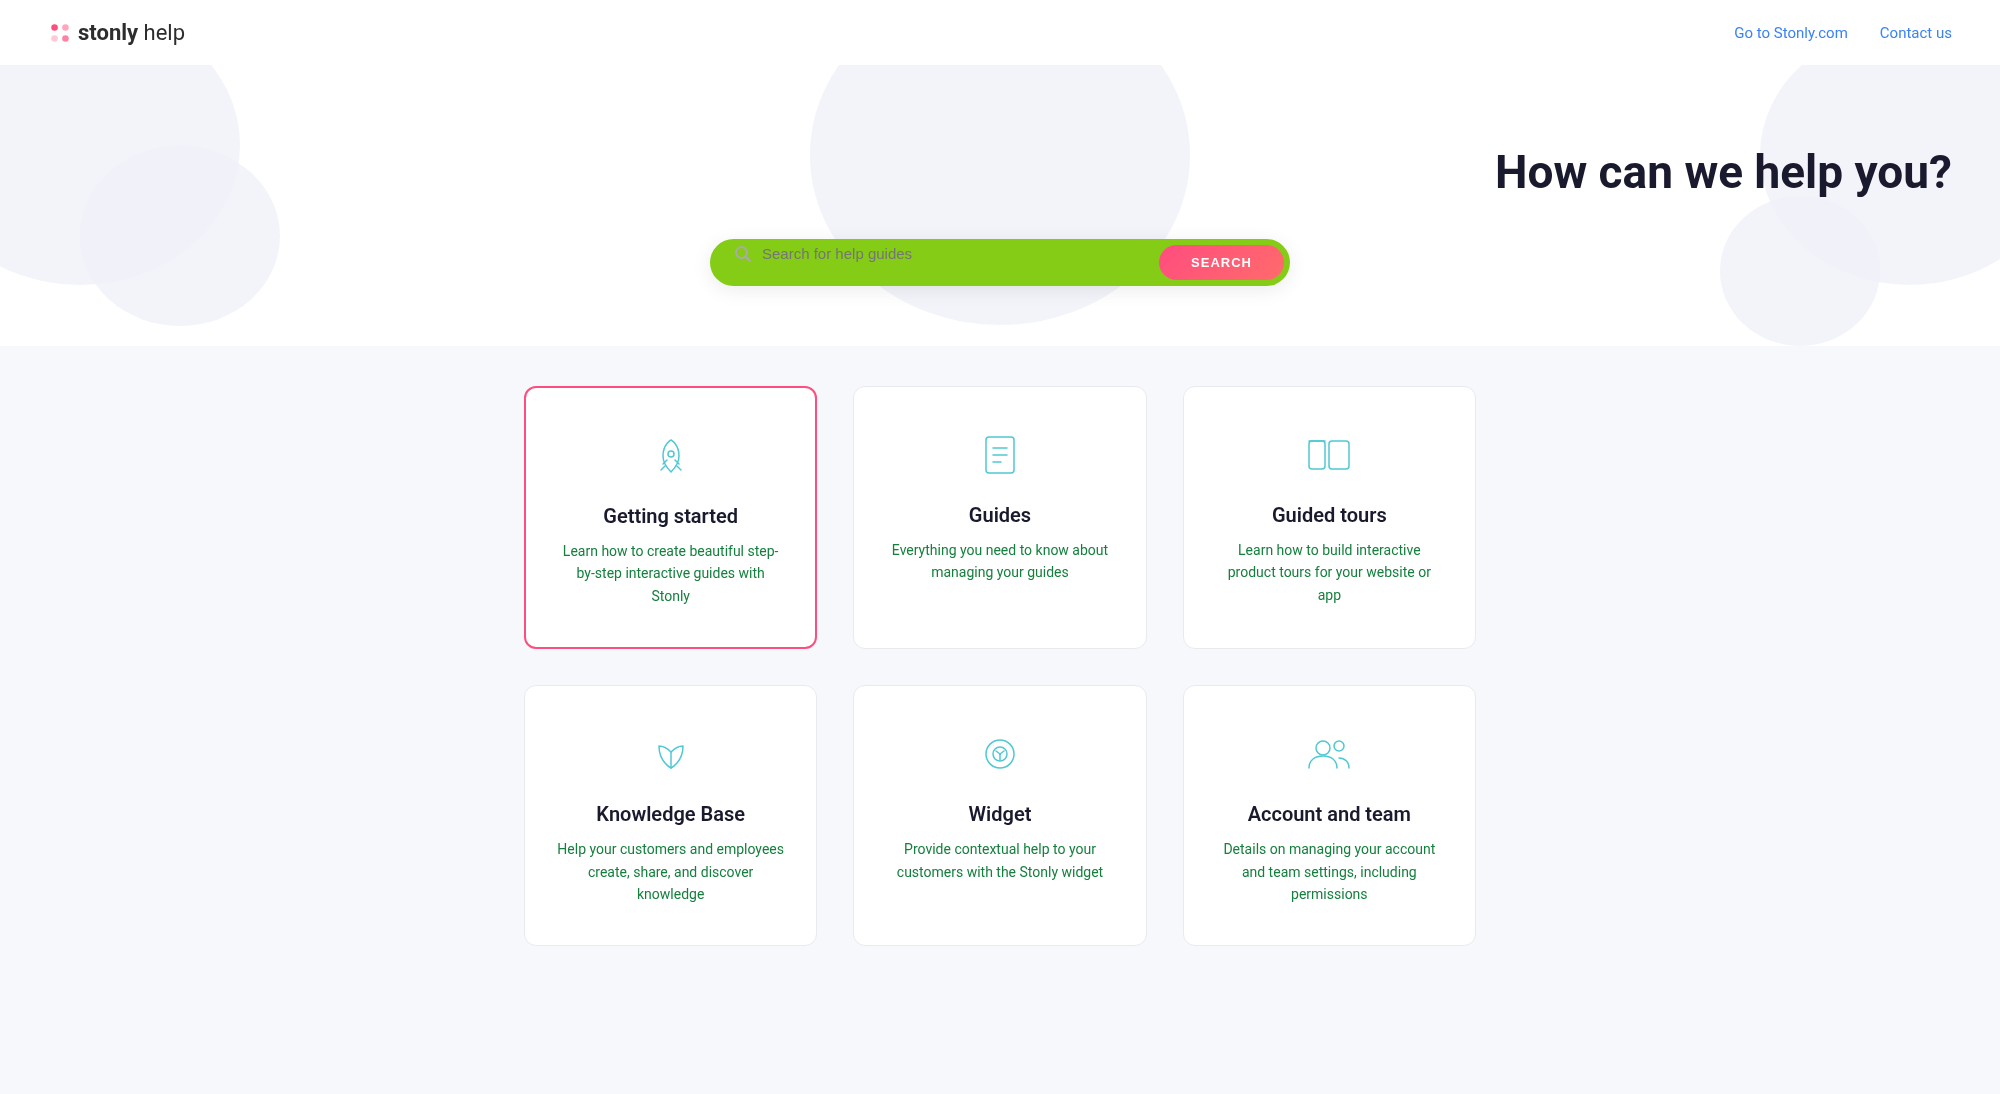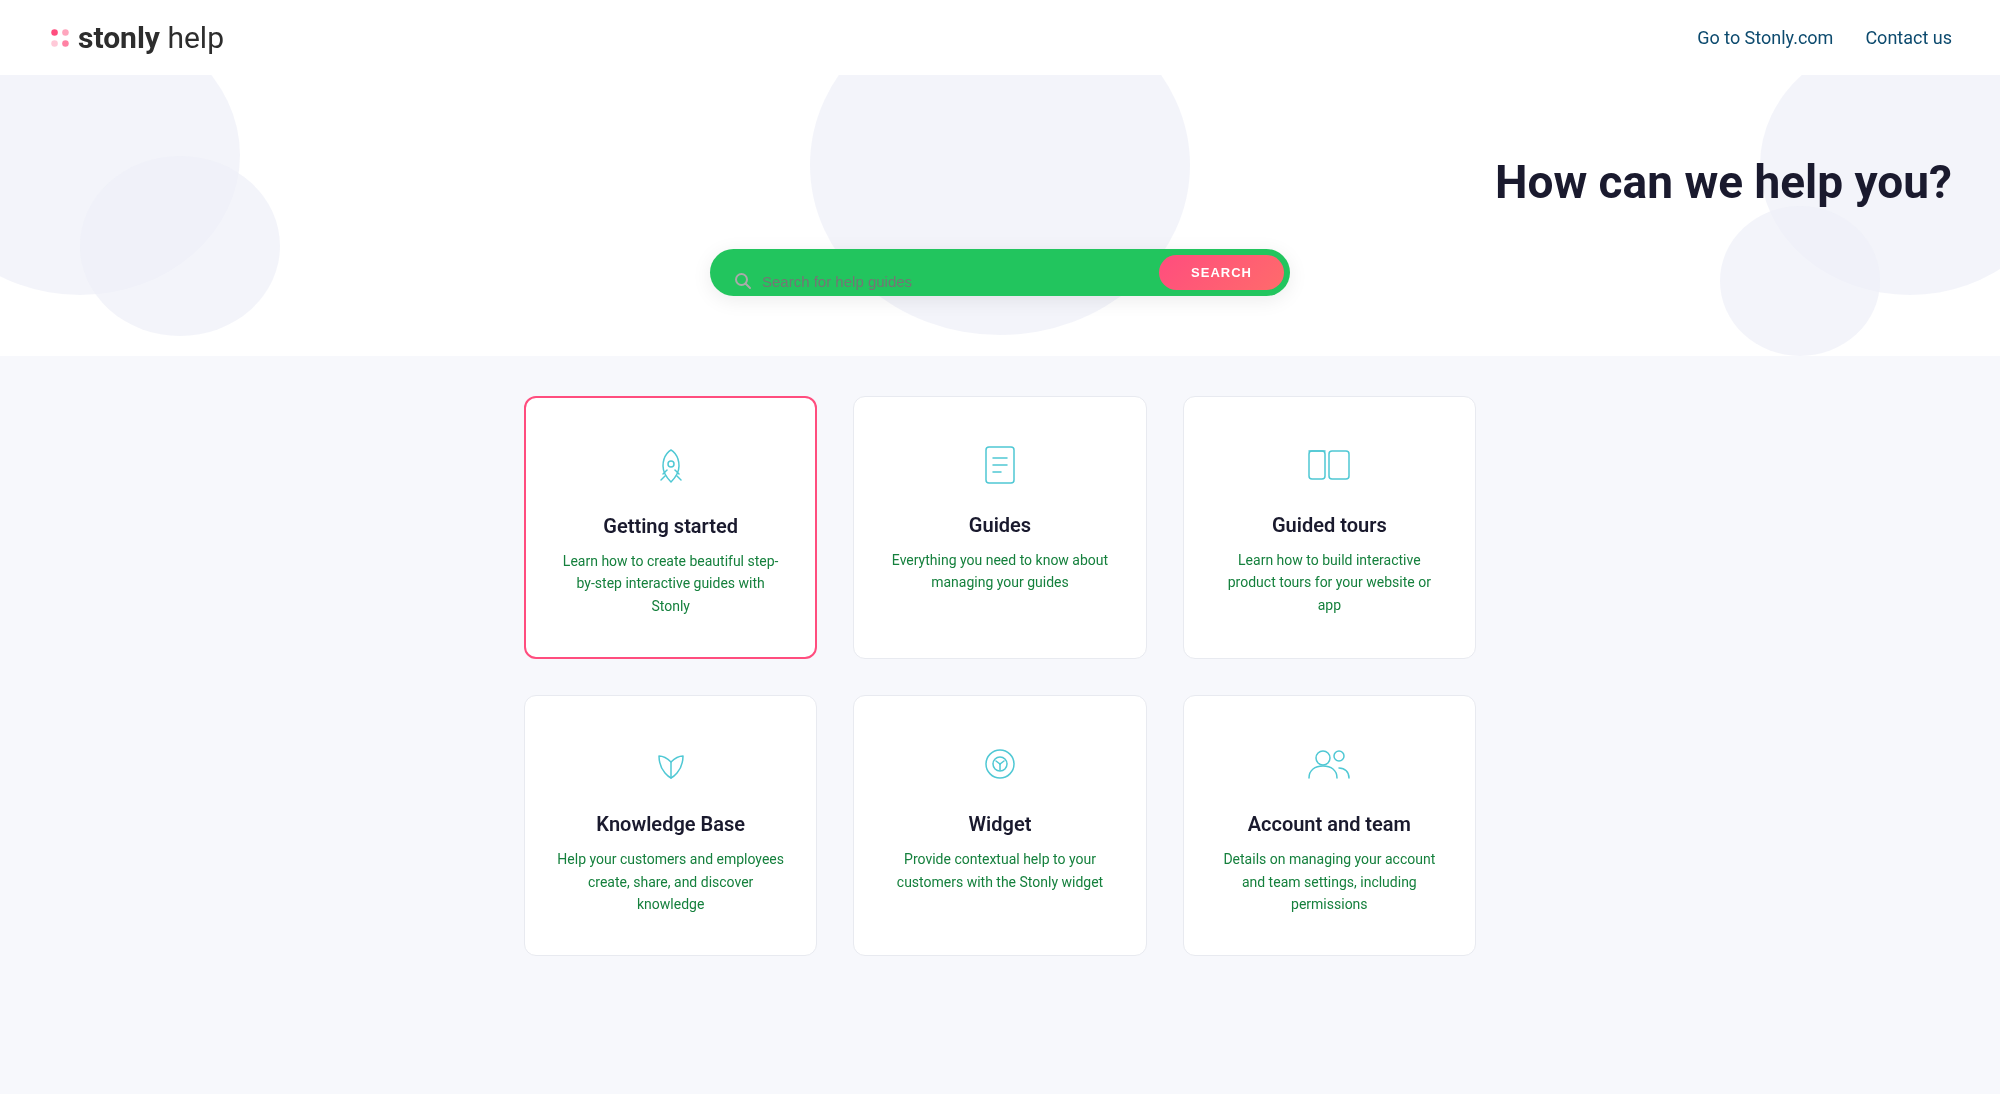--- a/index.html
+++ b/index.html
@@ -37,21 +37,21 @@
       display: flex;
       align-items: center;
     }
 
     .logo-icon svg {
       width: 24px;
       height: 24px;
     }
 
     .logo-text {
-      font-size: 30px;
+      font-size: 22px;
       font-weight: 700;
       color: #2d2d2d;
     }
 
     .logo-text span.stonly {
       color: #2d2d2d;
     }
 
     .logo-text span.help {
       color: #2d2d2d;
@@ -59,22 +59,22 @@
     }
 
     .header-nav {
       display: flex;
       align-items: center;
       gap: 32px;
     }
 
     .header-nav a {
       text-decoration: none;
-      color: #0c4a6e;
-      font-size: 18px;
+      color: #3b82f6;
+      font-size: 15px;
     }
 
     
     .hero {
       position: relative;
       text-align: center;
       padding: 80px 48px 60px;
       overflow: hidden;
       background: white;
     }
@@ -136,24 +136,24 @@
       font-weight: 700;
       color: #1a1a2e;
       margin-bottom: 40px;
       position: relative;
       z-index: 1;
       text-align: right;
     }
 
     .search-container {
       display: flex;
-      align-items: flex-end;
+      align-items: flex-start;
       max-width: 580px;
       margin: 0 auto;
-      background: #22c55e;
+      background: #84cc16;
       border-radius: 50px;
       box-shadow: 0 4px 20px rgba(0,0,0,0.08);
       padding: 6px 6px 6px 24px;
       position: relative;
       z-index: 1;
     }
 
     .search-icon-wrap {
       color: #aaa;
       margin-right: 10px;

